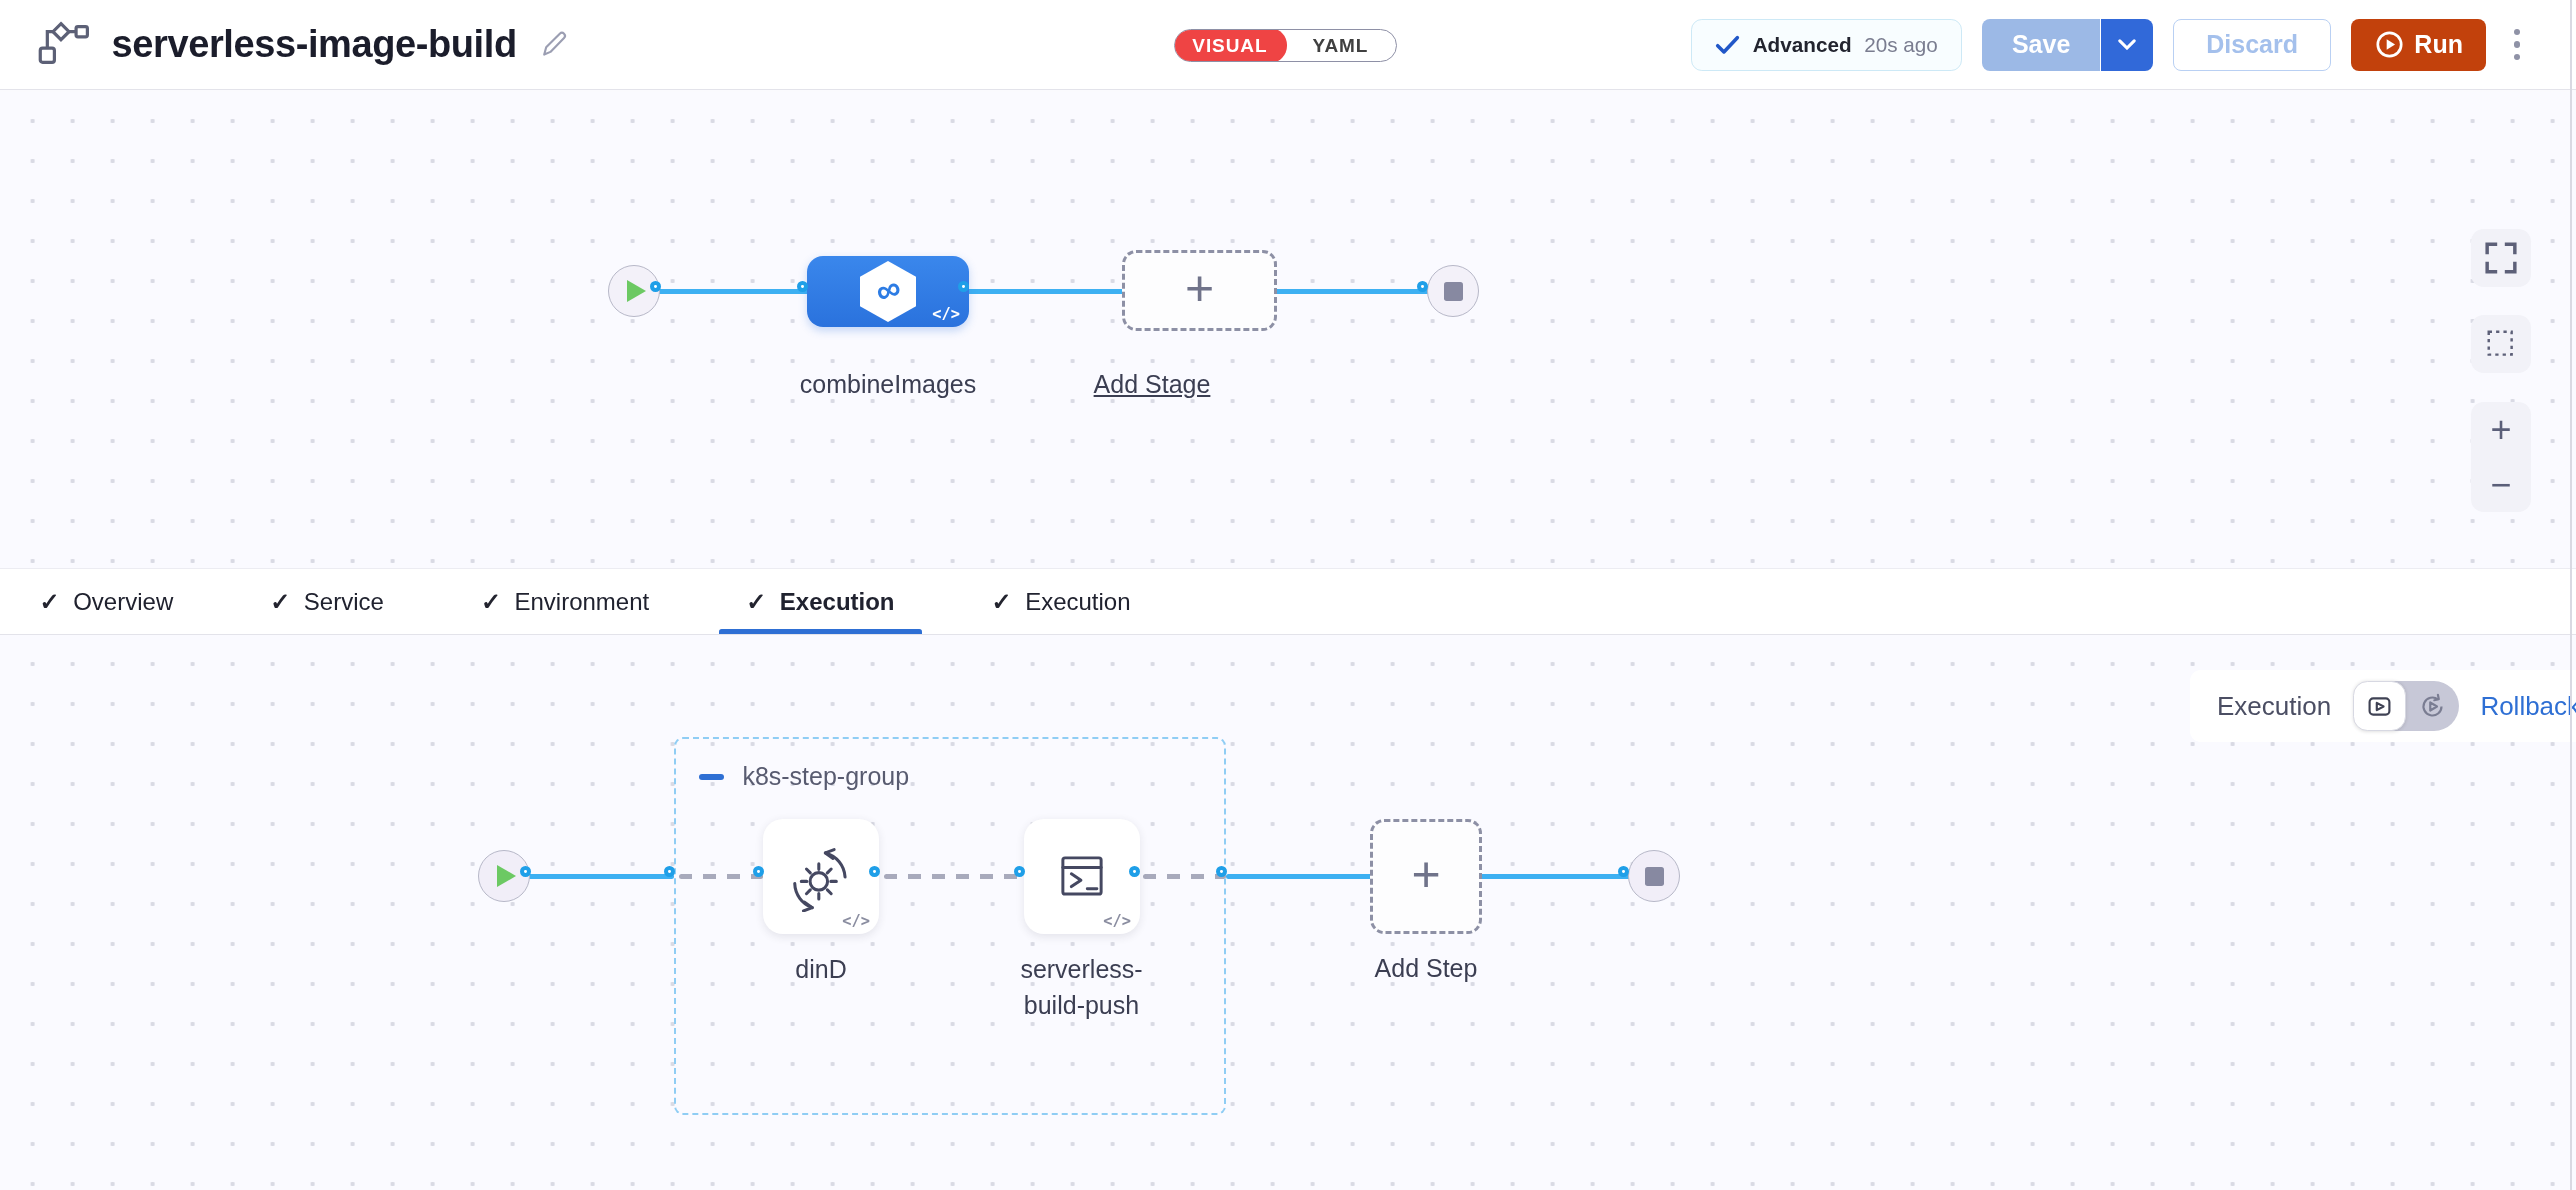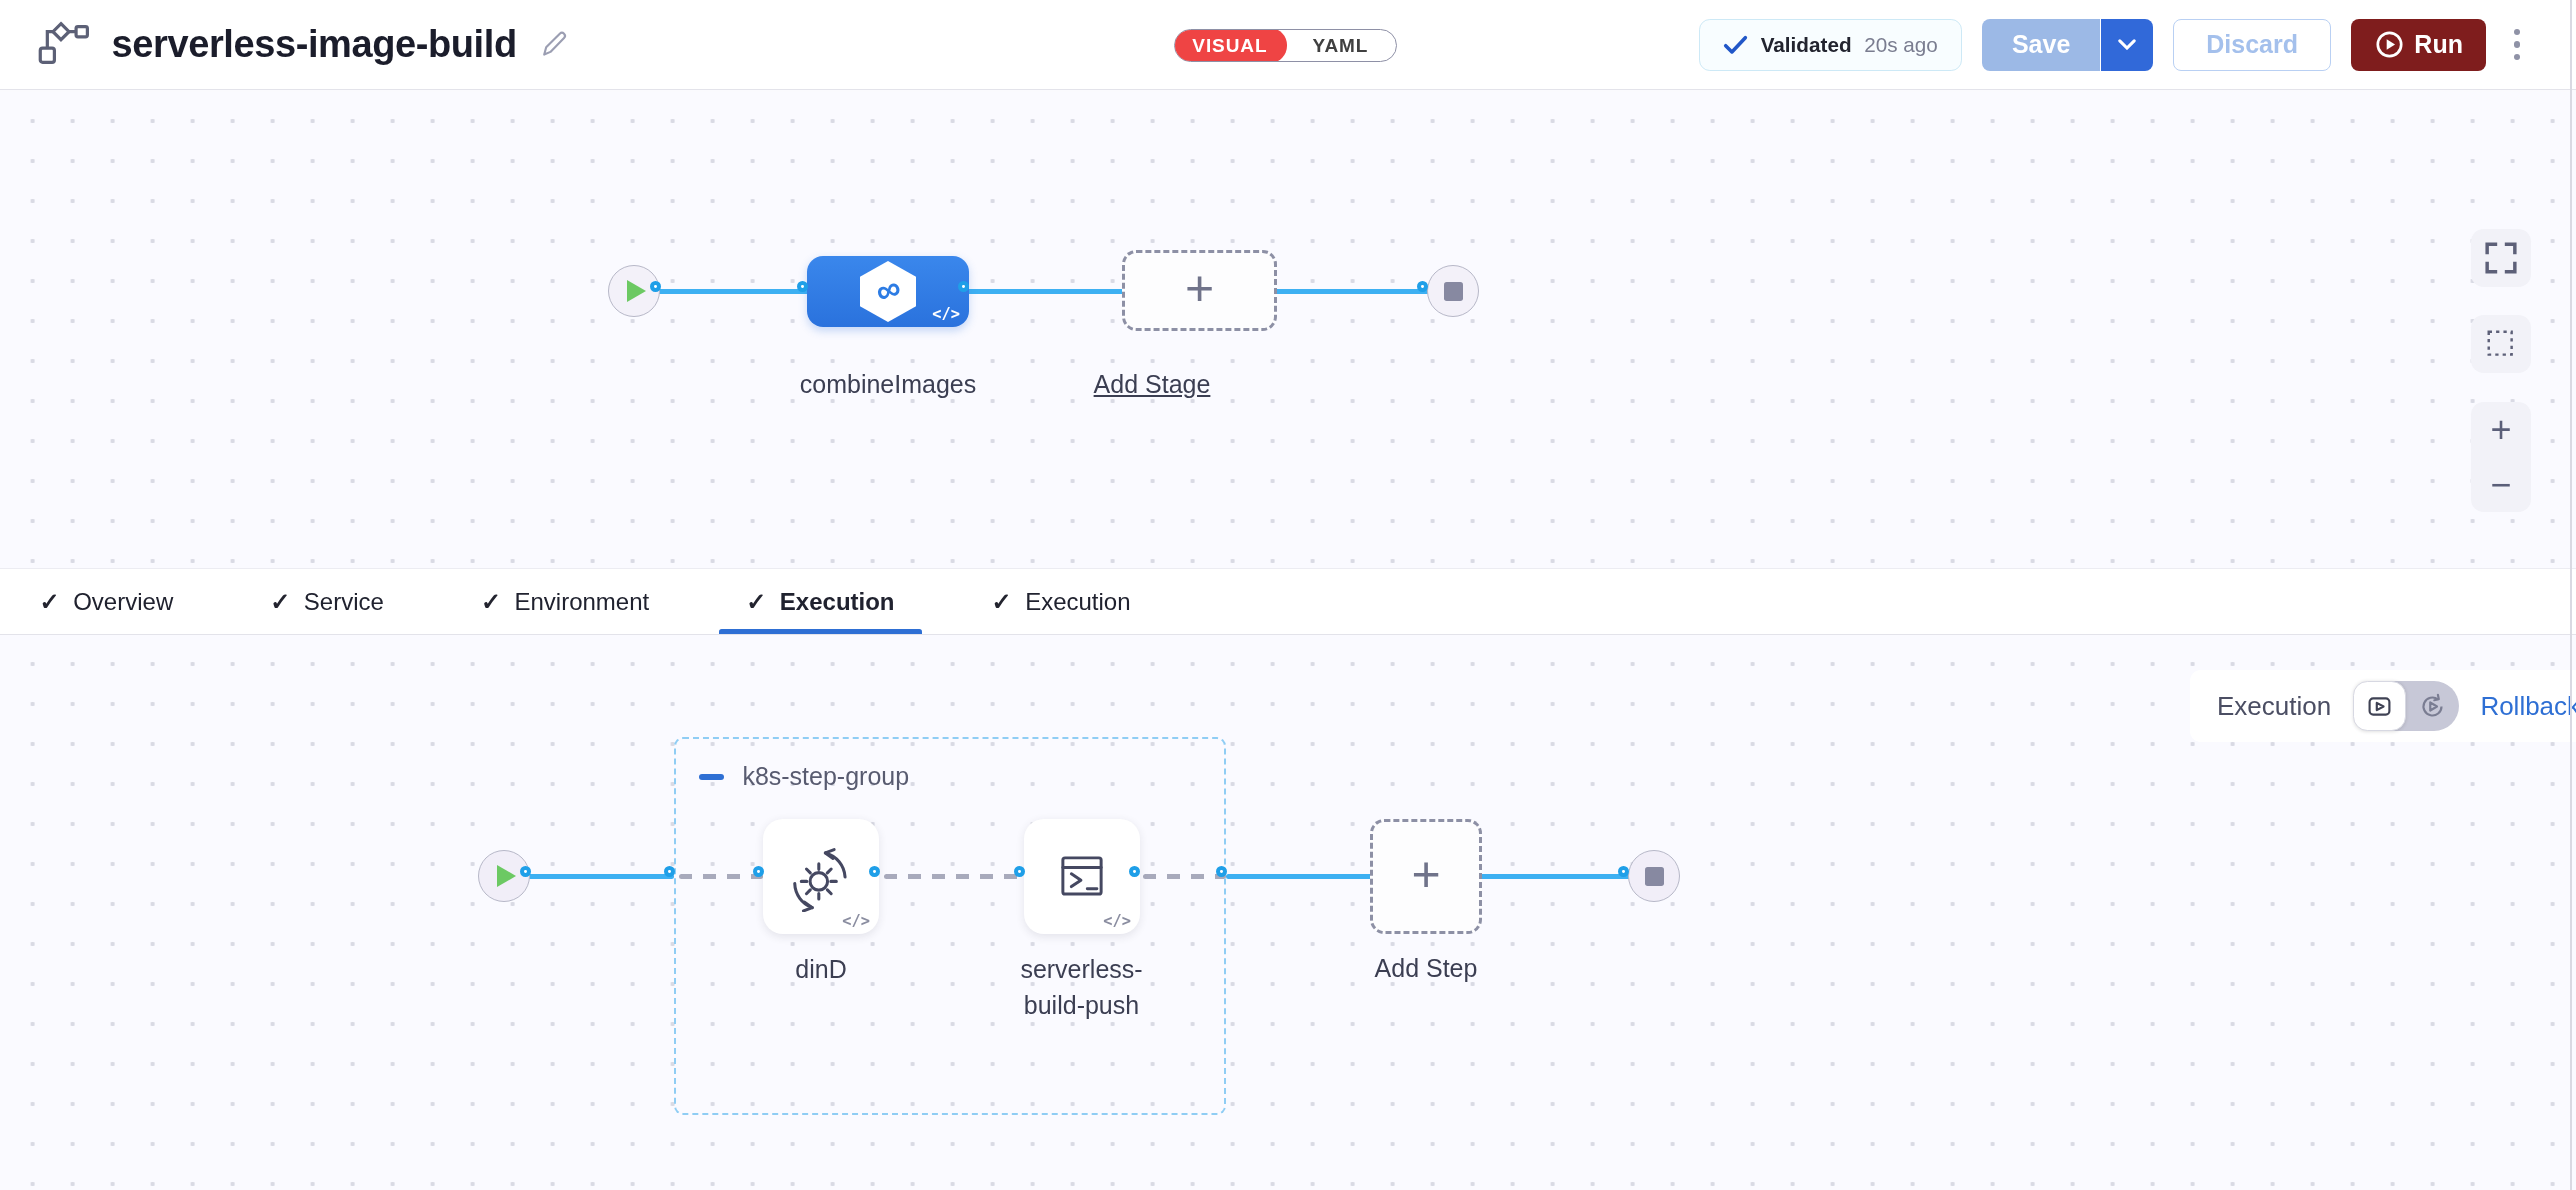--- a/index.html
+++ b/index.html
@@ -25,21 +25,21 @@
   .validated-pill { height:52px; display:flex; align-items:center; gap:12.6px; padding:0 23.4px;
     background:#f8fdff; border:1.8px solid #cde9f6; border-radius:10.8px; cursor:pointer; }
   .validated-pill .v-label { font-size:20.7px; font-weight:bold; color:#22242f; }
   .validated-pill .v-time { font-size:20.7px; color:#7a7d90; }
   .save-split { height:52px; display:flex; border-radius:8px; overflow:hidden; }
   .save-main { width:119px; background:#9cb9e6; color:#ffffff; font-size:25px; font-weight:bold;
     display:flex; align-items:center; justify-content:center; border-right:1.8px solid #ffffff; cursor:pointer; }
   .save-caret { width:52px; background:#3169d9; display:flex; align-items:center; justify-content:center; cursor:pointer; }
   .btn-discard { height:52px; width:158px; background:#ffffff; border:1.8px solid #b9d0f3; border-radius:8px;
     color:#a4c0ec; font-size:25px; font-weight:bold; display:flex; align-items:center; justify-content:center; cursor:pointer; }
-  .btn-run { height:52px; padding:0 23.4px; background:#7f1d1d; border-radius:8px; color:#ffffff;
+  .btn-run { height:52px; padding:0 23.4px; background:#c2410c; border-radius:8px; color:#ffffff;
     font-size:25px; font-weight:bold; display:flex; align-items:center; justify-content:center; gap:10.8px; cursor:pointer; }
   .kebab { display:flex; flex-direction:column; gap:6.3px; padding:5.4px 7.2px; cursor:pointer; }
   .kebab i { width:6.3px; height:6.3px; border-radius:50%; background:#8f92a6; }
 
   
   .canvas-top { position:absolute; top:92px; left:0; right:0; height:476px; }
   .tabbar { position:absolute; top:568px; left:0; right:0; height:67px; background:#ffffff;
     border-top:0.9px solid #ececf2; border-bottom:1.8px solid #e3e3ea; display:flex; align-items:center; padding-left:12.6px; z-index:5; }
   .canvas-bottom { position:absolute; top:635px; left:0; right:0; bottom:0; }
   .scroll-strip { position:absolute; top:0; bottom:0; right:4.5px; width:1.8px; background:#d9d9e2; z-index:8; }
@@ -135,21 +135,21 @@
     <div class="mode-toggle">
       <div class="mode-seg active">VISUAL</div>
       <div class="mode-seg">YAML</div>
     </div>
 
     <div class="header-right">
       <div class="validated-pill">
         <svg width="25" height="21.6" viewBox="0 0 28 24" fill="none" stroke="#2157c8" stroke-width="4" stroke-linecap="round" stroke-linejoin="round">
             <polyline points="3,13 10,20 25,4"></polyline>
           </svg>
-        <span class="v-label">Validated</span>
+        <span class="v-label">Advanced</span>
         <span class="v-time">20s ago</span>
       </div>
       <div class="save-split">
         <div class="save-main">Save</div>
         <div class="save-caret">
           <svg width="18" height="11.7" viewBox="0 0 20 13" fill="none" stroke="#ffffff" stroke-width="3.4" stroke-linecap="round">
               <polyline points="2,2 10,10 18,2"></polyline>
             </svg>
         </div>
       </div>

